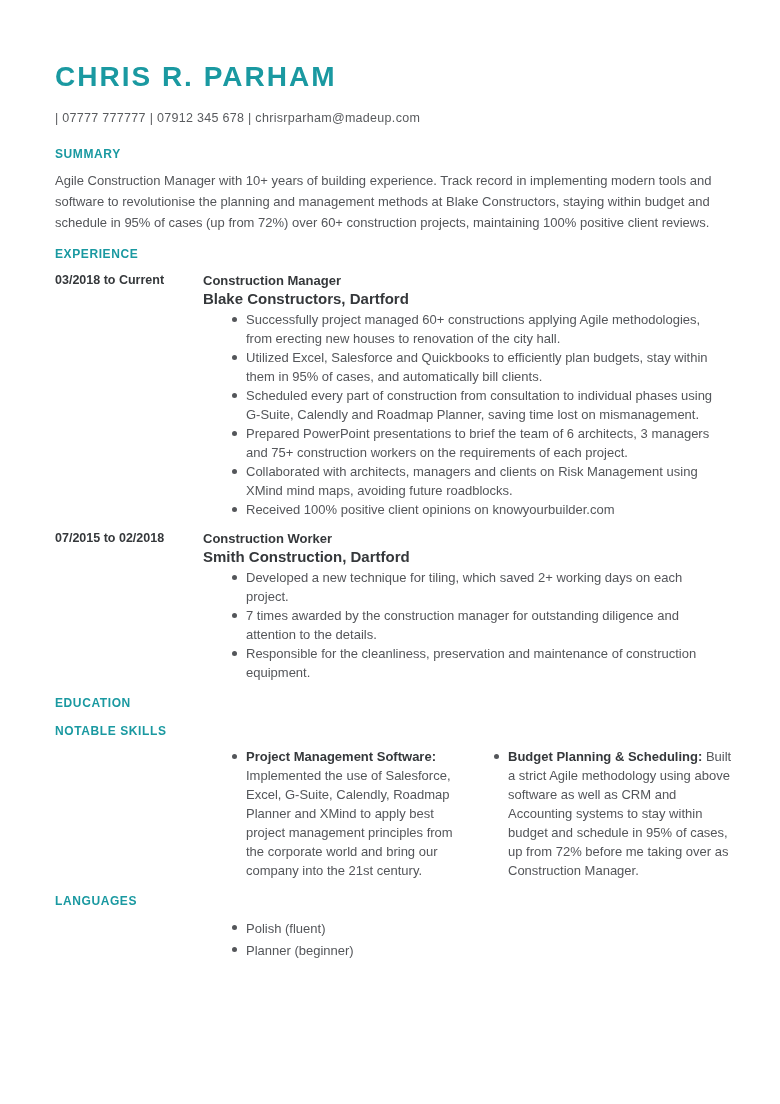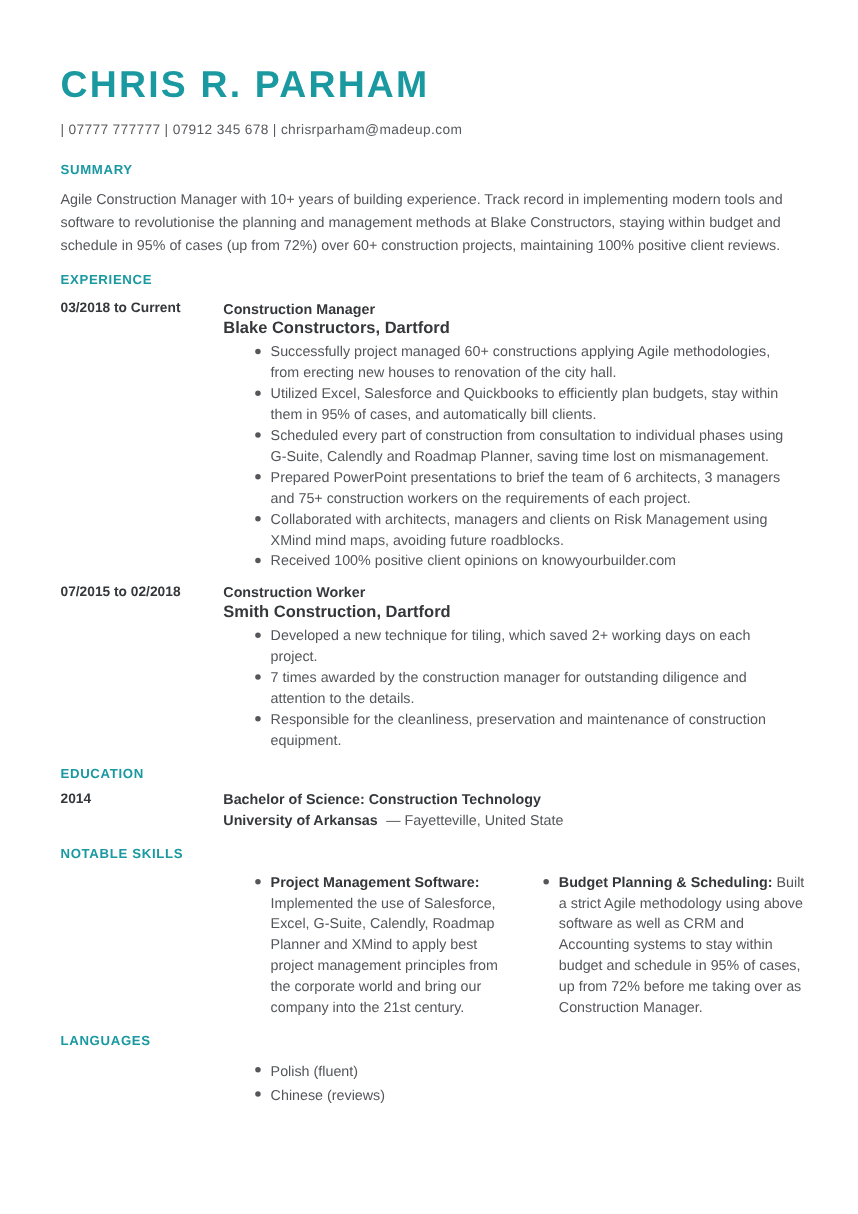--- a/index.html
+++ b/index.html
@@ -16,21 +16,21 @@
     font-family: "Liberation Sans", "DejaVu Sans", sans-serif;
     color: var(--body-text);
   }
   .page {
     width: 780px;
     height: 1104px;
     padding: 56px 55px 0 55px;
     background: #ffffff;
   }
   h1.person-name {
-    font-size: 34px;
+    font-size: 28px;
     line-height: 42px;
     font-weight: bold;
     letter-spacing: 2px;
     color: var(--accent-teal);
     white-space: nowrap;
   }
   .contact-line {
     margin-top: 13px;
     font-size: 12.5px;
     letter-spacing: 0.3px;
@@ -147,30 +147,20 @@
       <ul class="bullets">
         <li>Developed a new technique for tiling, which saved 2+ working days on each project.</li>
         <li>7 times awarded by the construction manager for outstanding diligence and attention to the details.</li>
         <li>Responsible for the cleanliness, preservation and maintenance of construction equipment.</li>
       </ul>
     </div>
   </div>
 
   <h2 class="section-heading tight">EDUCATION</h2>
 
-  <div class="row compact">
-    <div class="dates">2014</div>
-    <div class="edu-main">
-      <div class="degree-line">Bachelor of Science: Construction Technology</div>
-      <div class="edu-line">
-        <span class="edu-school">University of Arkansas</span>
-        <span class="edu-location">— Fayetteville, United State</span>
-      </div>
-    </div>
-  </div>
 
   <h2 class="section-heading tight">NOTABLE SKILLS</h2>
 
   <div class="skills-row">
     <div class="skills-spacer"></div>
     <div class="skill-col">
       <ul class="bullets">
         <li><span class="skill-label">Project Management Software:</span> <span>Implemented the use of Salesforce, Excel, G-Suite, Calendly, Roadmap Planner and XMind to apply best project management principles from the corporate world and bring our company into the 21st century.</span></li>
       </ul>
     </div>
@@ -180,17 +170,17 @@
       </ul>
     </div>
   </div>
 
   <h2 class="section-heading tight">LANGUAGES</h2>
 
   <div class="row compact">
     <div class="dates"></div>
     <ul class="bullets langs">
       <li>Polish (fluent)</li>
-      <li>Chinese (reviews)</li>
+      <li>Planner (beginner)</li>
     </ul>
   </div>
 
 </div>
 
 </body></html>

